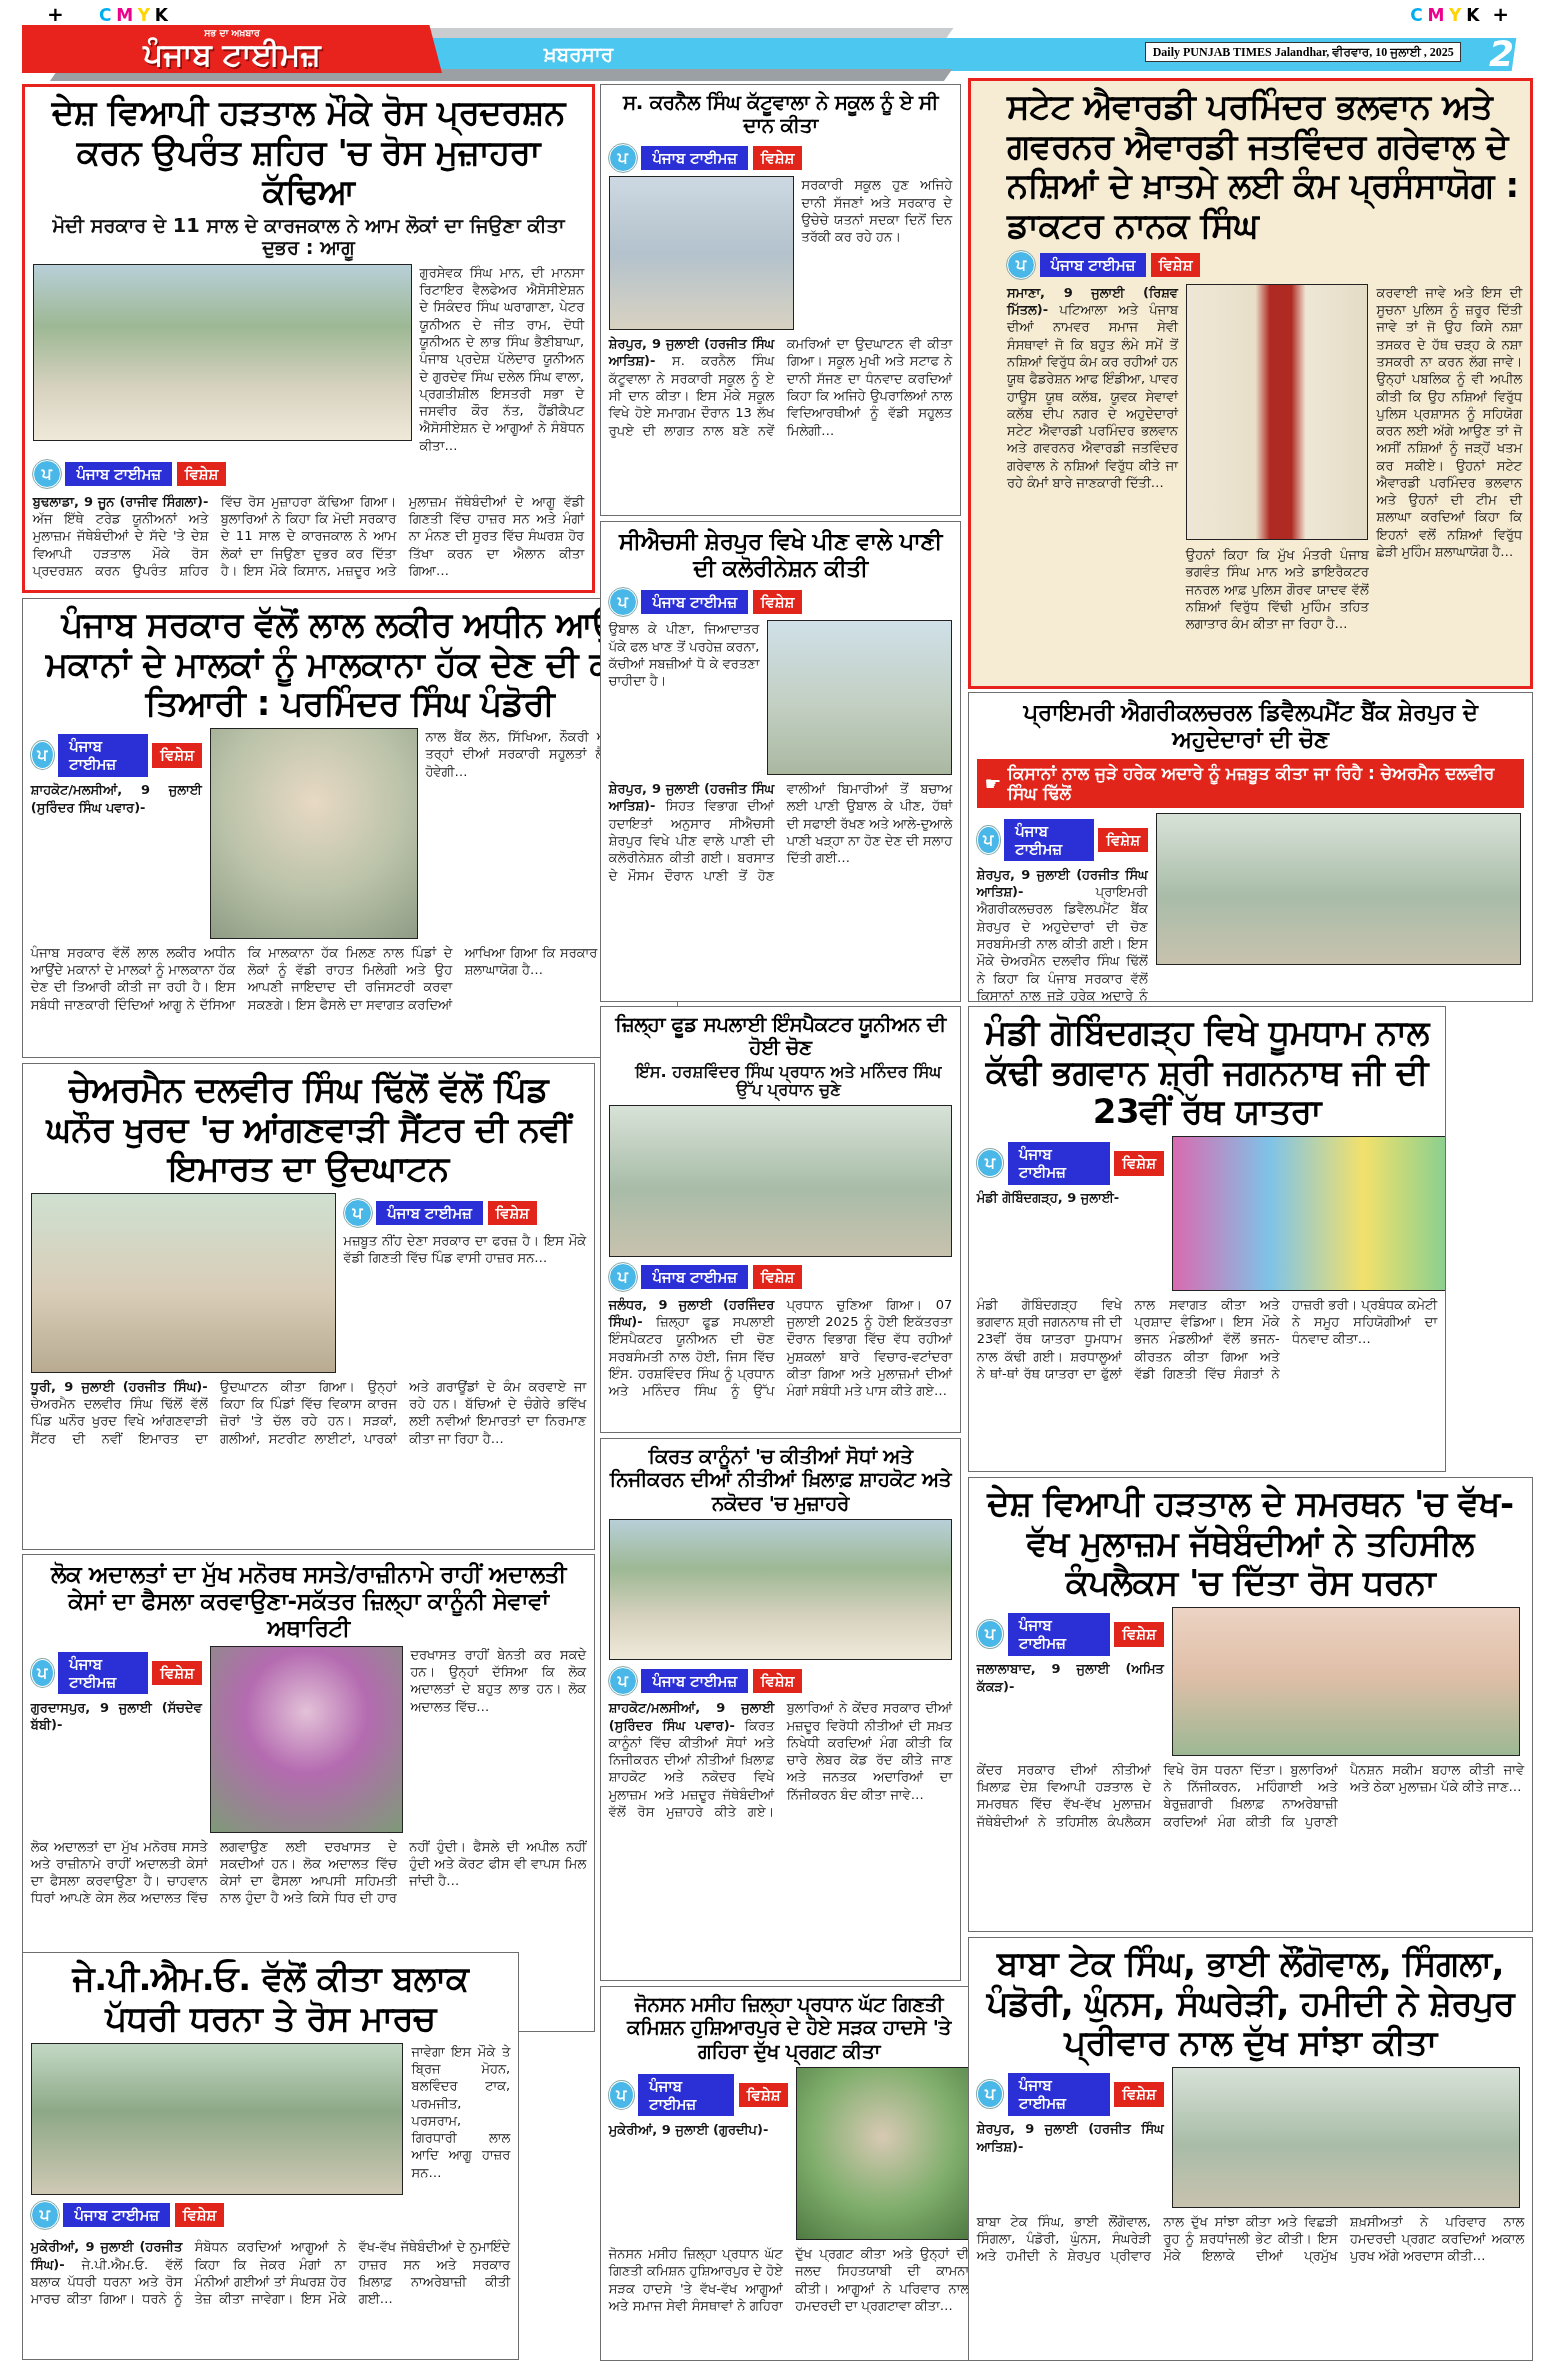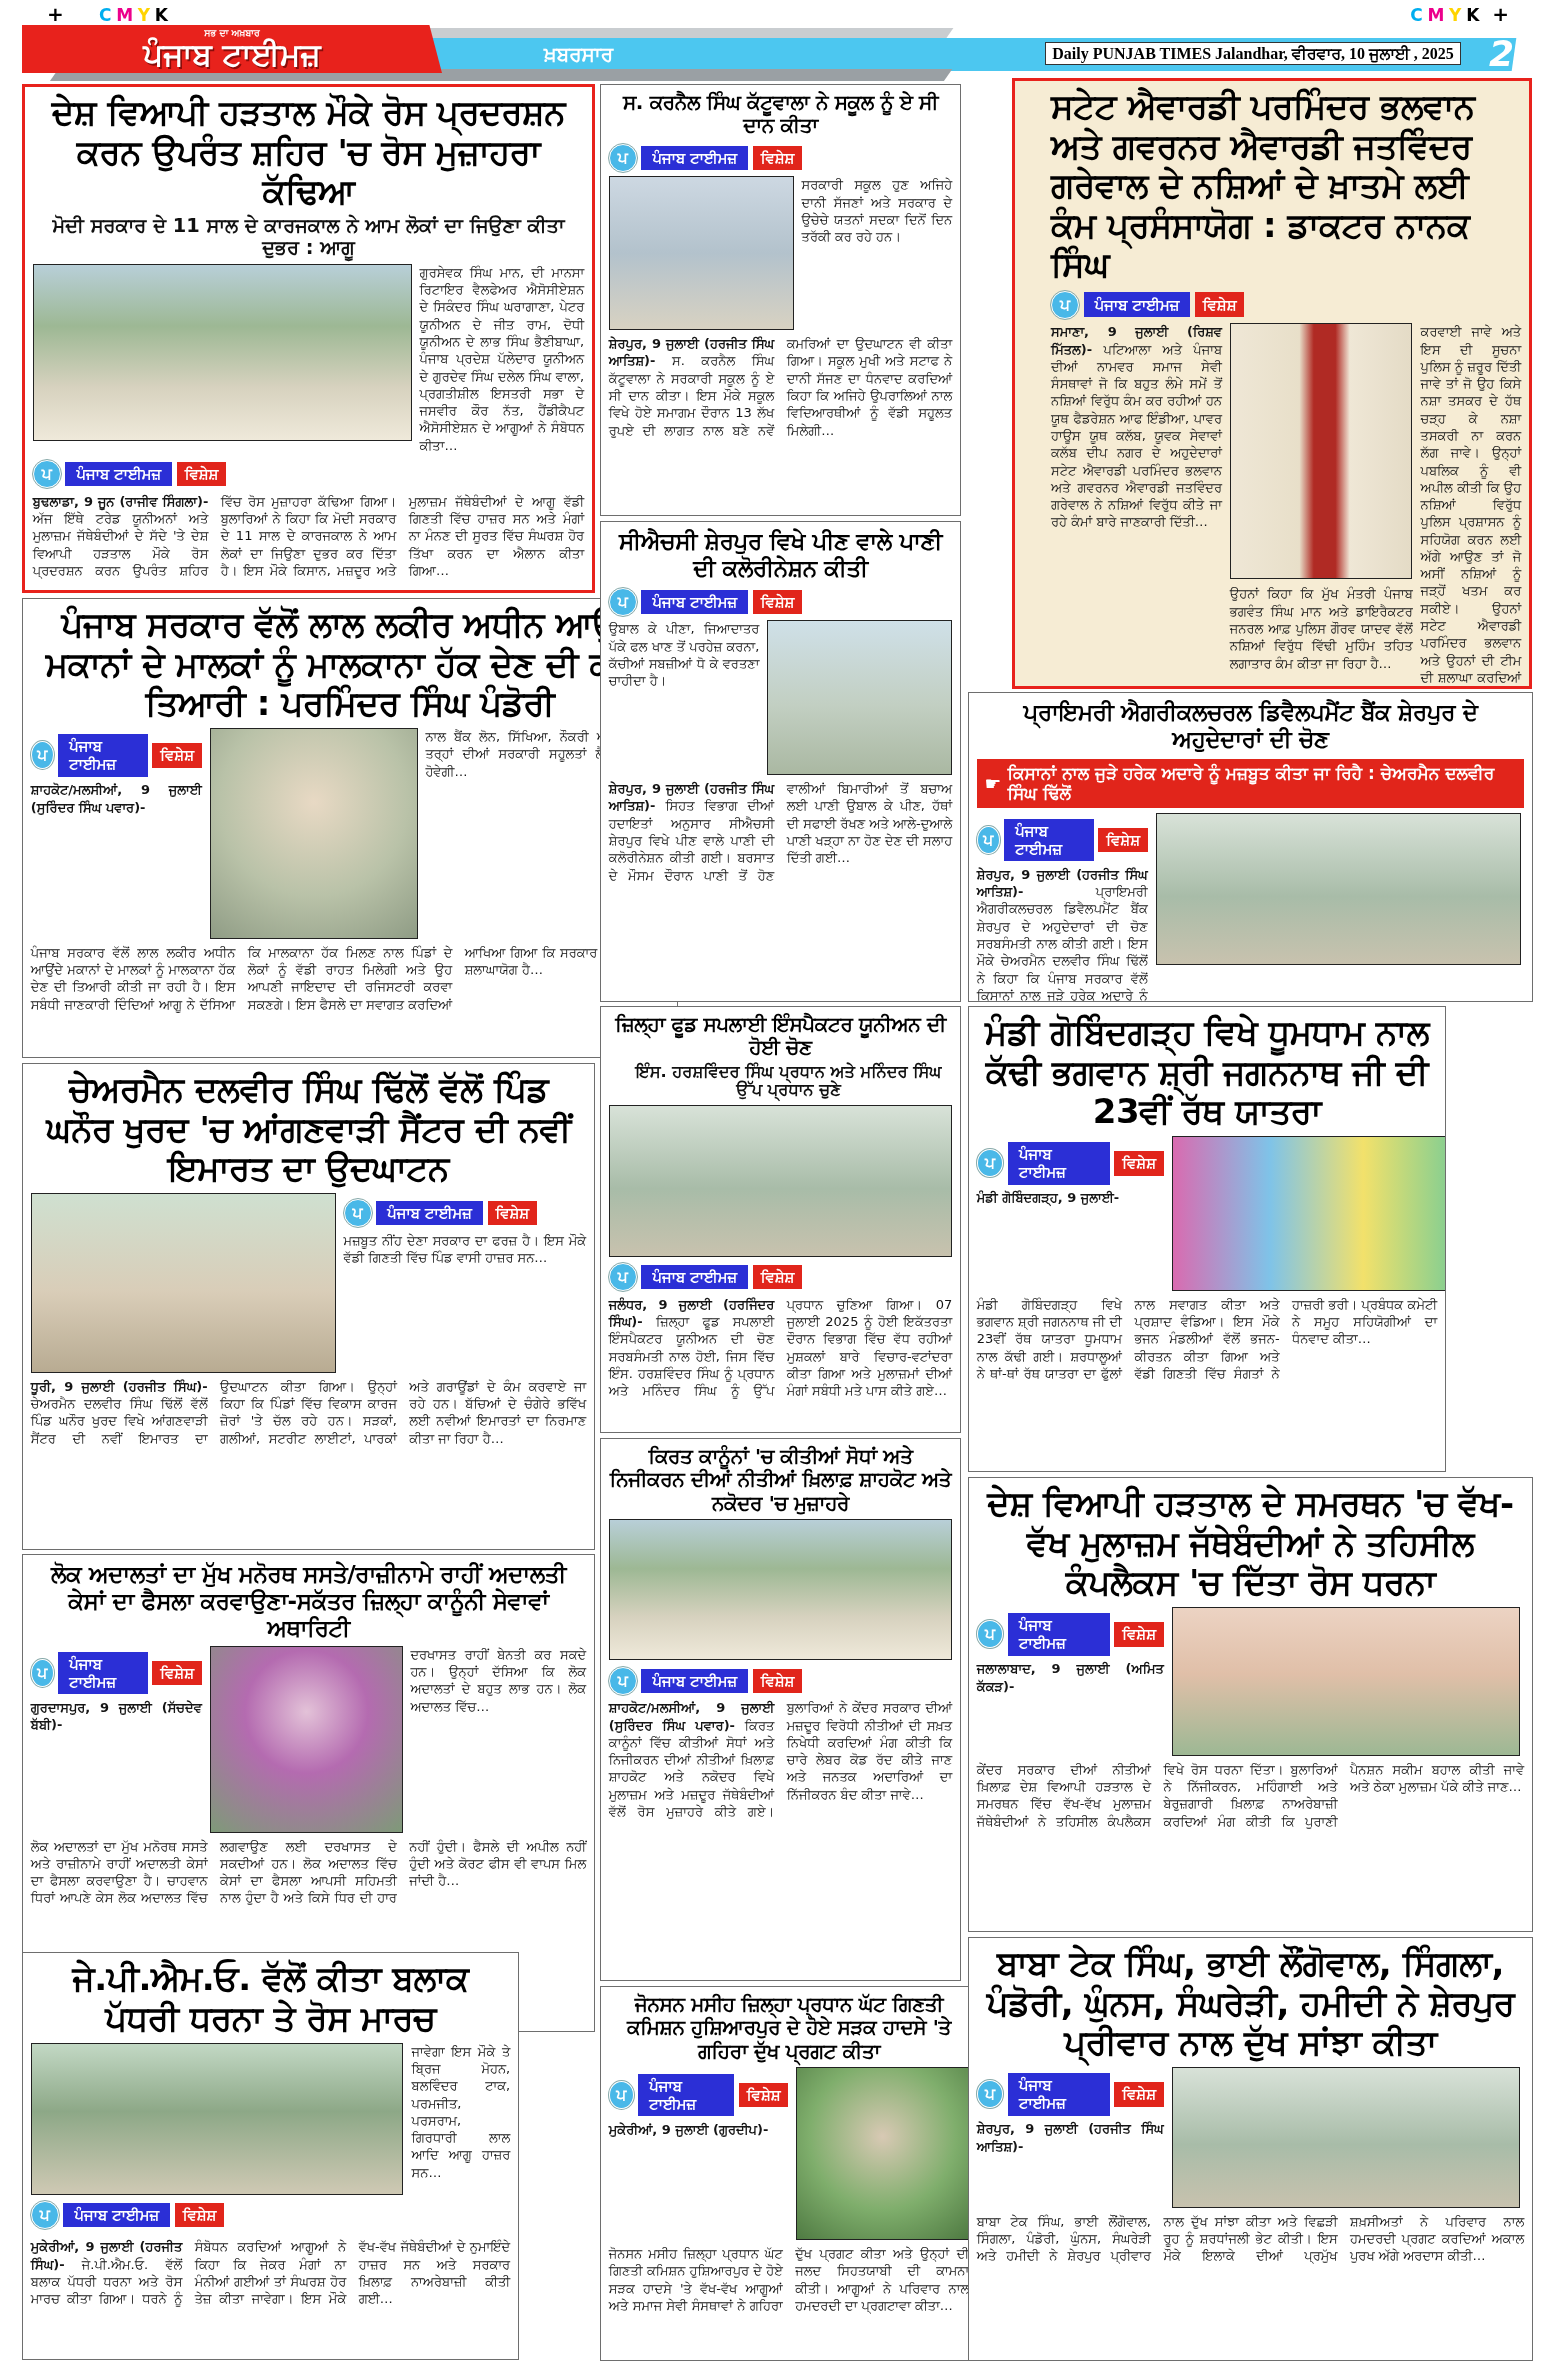--- a/index.html
+++ b/index.html
@@ -18,21 +18,21 @@
   .mast{position:absolute; left:0; top:22px; width:1554px; height:62px;}
   .mast .grayTop{position:absolute; left:404px; top:6.2px; width:544px; height:15.5px; background:#c9cdd0; transform:skewX(-35deg);}
   .mast .blue{position:absolute; left:420px; top:15.5px; width:1094px; height:33px; background:var(--bar_blue); transform:skewX(-8deg);}
   .mast .grayBottom{position:absolute; left:54px; top:47px; width:894px; height:12.4px; background:#9aa0a4; transform:skewX(-35deg);}
   .mast .logo{position:absolute; left:22px; top:3.1px; width:420px; height:48px; background:var(--masthead_red);
               clip-path:polygon(0 0,97% 0,100% 100%,0 100%); color:#fff; text-align:center;}
   .mast .logo .tag{display:block; font-size:9.3px; margin-top:2.3px; font-weight:bold;}
   .mast .logo .ttl{display:block; font-size:31px; font-weight:bold; line-height:1.0; text-shadow:1.6px 1.6px 0 #8a0d0a;}
   .mast .section{position:absolute; left:544px; top:20px; color:#fff; font-size:20px; font-weight:bold;}
   .mast .edition{position:absolute; right:93px; top:20px; background:#fff; border:0.8px solid #333; padding:1.6px 6.2px;
-                 font-family:"Liberation Serif","DejaVu Serif",serif; font-size:16px; font-weight:bold; color:#000;}
+                 font-family:"Liberation Serif","DejaVu Serif",serif; font-size:12px; font-weight:bold; color:#000;}
   .mast .pageno{position:absolute; right:40px; top:11px; color:#fff; font-size:36px; font-weight:bold; font-style:italic;}
   
   .art{position:absolute; border:0.8px solid #6e6e6e; background:#fff; padding:6.2px 7.8px; overflow:hidden;}
   .art.redbox{border:3.1px solid var(--masthead_red);}
   .art.creambox{background:var(--cream);}
   .hl{font-weight:bold; color:#000; text-align:center; line-height:1.16; letter-spacing:-0.4px;}
   .hl-lg{font-size:34px;} .hl-md{font-size:23px;} .hl-sm{font-size:20px;}
   .sub{font-weight:bold; text-align:center; font-size:19.4px; margin-top:3.1px; line-height:1.15;}
   .banner{display:flex; align-items:center; gap:6.2px; background:var(--tag_red); color:#fff; font-weight:bold;
           font-size:17px; padding:4.7px 7.8px; margin:6.2px 0 3.1px 0;}
@@ -230,21 +230,21 @@
           <span class="brand">ਪੰਜਾਬ ਟਾਈਮਜ਼</span>
           <span class="tagg">ਵਿਸ਼ੇਸ਼</span>
         </div>
         <p class="body"><b class="dl">ਮੁਕੇਰੀਆਂ, 9 ਜੁਲਾਈ (ਗੁਰਦੀਪ)-</b></p>
       </div>
       <div class="photo ph-green" style="width:173px; height:173px;"></div>
     </div>
     <p class="body cols2"><span>ਜੋਨਸਨ ਮਸੀਹ ਜ਼ਿਲ੍ਹਾ ਪ੍ਰਧਾਨ ਘੱਟ ਗਿਣਤੀ ਕਮਿਸ਼ਨ ਹੁਸ਼ਿਆਰਪੁਰ ਦੇ ਹੋਏ ਸੜਕ ਹਾਦਸੇ 'ਤੇ ਵੱਖ-ਵੱਖ ਆਗੂਆਂ ਅਤੇ ਸਮਾਜ ਸੇਵੀ ਸੰਸਥਾਵਾਂ ਨੇ ਗਹਿਰਾ ਦੁੱਖ ਪ੍ਰਗਟ ਕੀਤਾ ਅਤੇ ਉਨ੍ਹਾਂ ਦੀ ਜਲਦ ਸਿਹਤਯਾਬੀ ਦੀ ਕਾਮਨਾ ਕੀਤੀ। ਆਗੂਆਂ ਨੇ ਪਰਿਵਾਰ ਨਾਲ ਹਮਦਰਦੀ ਦਾ ਪ੍ਰਗਟਾਵਾ ਕੀਤਾ…</span></p>
   </section>
 
-  <section class="art redbox creambox" style="left:1012px; top:78px; width:520px; height:611px;padding-left:36px;">
+  <section class="art redbox creambox" style="left:968px; top:78px; width:565px; height:611px;padding-left:36px;">
     <h2 class="hl hl-lg" style="text-align:left;">ਸਟੇਟ ਐਵਾਰਡੀ ਪਰਮਿੰਦਰ ਭਲਵਾਨ ਅਤੇ ਗਵਰਨਰ ਐਵਾਰਡੀ ਜਤਵਿੰਦਰ ਗਰੇਵਾਲ ਦੇ ਨਸ਼ਿਆਂ ਦੇ ਖ਼ਾਤਮੇ ਲਈ ਕੰਮ ਪ੍ਰਸੰਸਾਯੋਗ : ਡਾਕਟਰ ਨਾਨਕ ਸਿੰਘ</h2>
     <div class="byline">
       <span class="circ">ਪ</span>
       <span class="brand">ਪੰਜਾਬ ਟਾਈਮਜ਼</span>
       <span class="tagg">ਵਿਸ਼ੇਸ਼</span>
     </div>
     <div class="row">
       <p class="body" style="flex:0 0 171px;"><b class="dl">ਸਮਾਣਾ, 9 ਜੁਲਾਈ (ਰਿਸ਼ਵ ਮਿੱਤਲ)-</b> <span>ਪਟਿਆਲਾ ਅਤੇ ਪੰਜਾਬ ਦੀਆਂ ਨਾਮਵਰ ਸਮਾਜ ਸੇਵੀ ਸੰਸਥਾਵਾਂ ਜੋ ਕਿ ਬਹੁਤ ਲੰਮੇ ਸਮੇਂ ਤੋਂ ਨਸ਼ਿਆਂ ਵਿਰੁੱਧ ਕੰਮ ਕਰ ਰਹੀਆਂ ਹਨ ਯੂਥ ਫੈਡਰੇਸ਼ਨ ਆਫ ਇੰਡੀਆ, ਪਾਵਰ ਹਾਊਸ ਯੂਥ ਕਲੱਬ, ਯੂਵਕ ਸੇਵਾਵਾਂ ਕਲੱਬ ਦੀਪ ਨਗਰ ਦੇ ਅਹੁਦੇਦਾਰਾਂ ਸਟੇਟ ਐਵਾਰਡੀ ਪਰਮਿੰਦਰ ਭਲਵਾਨ ਅਤੇ ਗਵਰਨਰ ਐਵਾਰਡੀ ਜਤਵਿੰਦਰ ਗਰੇਵਾਲ ਨੇ ਨਸ਼ਿਆਂ ਵਿਰੁੱਧ ਕੀਤੇ ਜਾ ਰਹੇ ਕੰਮਾਂ ਬਾਰੇ ਜਾਣਕਾਰੀ ਦਿੱਤੀ…</span></p>
       <div style="flex:0 0 183px;">
         <div class="photo ph-posters" style="width:182px; height:256px;"></div>

